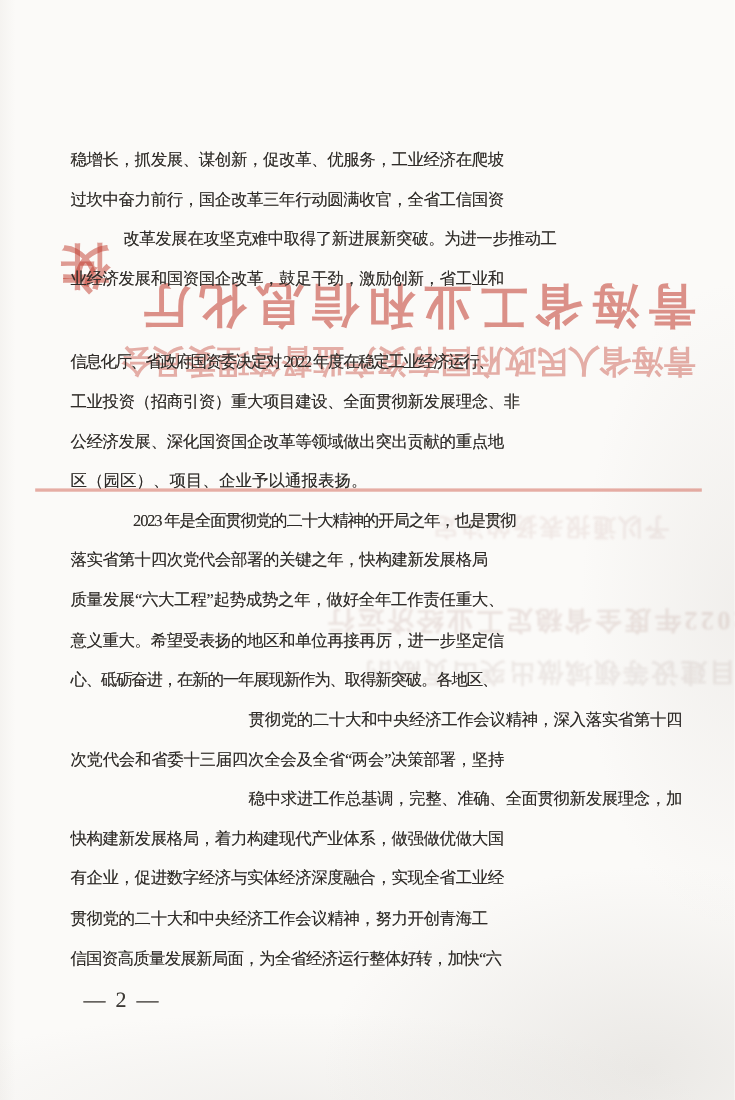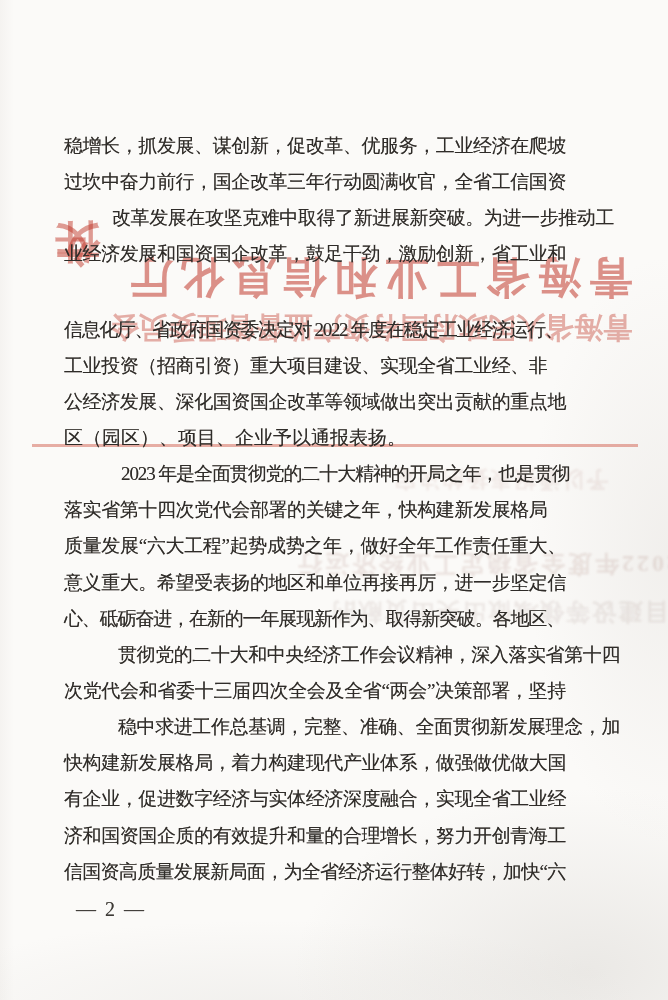--- a/index.html
+++ b/index.html
@@ -16,21 +16,21 @@
       linear-gradient(90deg, rgba(233,230,226,0.35) 0px, rgba(233,230,226,0) 14px),
       #fbfaf8;
   }
 
   
   .textblock {
     position: absolute; top: 128px; left: 64px; width: 556px;
     color: #2f2c29;
   }
   .line {
-    height: 36.15px; line-height: 36.15px; font-size: 19px;
+    height: 36.15px; line-height: 36.15px; font-size: 15px;
     white-space: nowrap;
     text-shadow: 0 0 0.6px rgba(58,52,46,0.55);
   }
   .line.indent { text-indent: 57px; }
 
   
   .pagenum {
     position: absolute; top: 898px; left: 76px;
     font-size: 20px; letter-spacing: 2px; color: #3d3a36;
     text-shadow: 0 0 0.6px rgba(58,52,46,0.5);
@@ -93,32 +93,32 @@
   <div class="faint-ghost ghost-2">重大项目建设等领域做出突出贡献的</div>
 
   <div class="red-rule"></div>
 
   <div class="textblock">
     <div class="line" style="letter-spacing: -0.407407px;">稳增长，抓发展、谋创新，促改革、优服务，工业经济在爬坡</div>
     <div class="line" style="letter-spacing: -0.407407px;">过坎中奋力前行，国企改革三年行动圆满收官，全省工信国资</div>
     <div class="line" style="letter-spacing: -0.407407px; margin-left: 48px;">改革发展在攻坚克难中取得了新进展新突破。为进一步推动工</div>
     <div class="line" style="letter-spacing: -0.407407px;">业经济发展和国资国企改革，鼓足干劲，激励创新，省工业和</div>
     <div class="line" style="letter-spacing: -1.34375px; margin-top: 39px;">信息化厅、省政府国资委决定对 2022 年度在稳定工业经济运行、</div>
-    <div class="line" style="letter-spacing: -0.407407px;">工业投资（招商引资）重大项目建设、实现全省工业经、非</div>
+    <div class="line" style="letter-spacing: -0.407407px;">工业投资（招商引资）重大项目建设、全面贯彻新发展理念、非</div>
     <div class="line" style="letter-spacing: -0.407407px;">公经济发展、深化国资国企改革等领域做出突出贡献的重点地</div>
     <div class="line no-stretch">区（园区）、项目、企业予以通报表扬。</div>
     <div class="line indent" style="letter-spacing: -1.10714px;">2023 年是全面贯彻党的二十大精神的开局之年，也是贯彻</div>
     <div class="line" style="letter-spacing: -0.407407px;">落实省第十四次党代会部署的关键之年，快构建新发展格局</div>
     <div class="line" style="letter-spacing: -0.321429px;">质量发展“六大工程”起势成势之年，做好全年工作责任重大、</div>
     <div class="line" style="letter-spacing: -0.407407px;">意义重大。希望受表扬的地区和单位再接再厉，进一步坚定信</div>
     <div class="line" style="letter-spacing: -1.14286px;">心、砥砺奋进，在新的一年展现新作为、取得新突破。各地区、</div>
     <div class="line" style="letter-spacing: -0.407407px; text-align: right;">贯彻党的二十大和中央经济工作会议精神，深入落实省第十四</div>
     <div class="line" style="letter-spacing: -0.321429px;">次党代会和省委十三届四次全会及全省“两会”决策部署，坚持</div>
     <div class="line" style="letter-spacing: -0.407407px; text-align: right;">稳中求进工作总基调，完整、准确、全面贯彻新发展理念，加</div>
     <div class="line" style="letter-spacing: -0.407407px;">快构建新发展格局，着力构建现代产业体系，做强做优做大国</div>
     <div class="line" style="letter-spacing: -0.407407px;">有企业，促进数字经济与实体经济深度融合，实现全省工业经</div>
-    <div class="line" style="letter-spacing: -0.407407px;">济和国资国企质的有效提升和量的合理增长，努力开创青海工</div>
+    <div class="line" style="letter-spacing: -0.407407px;">贯彻党的二十大和中央经济工作会议精神，努力开创青海工</div>
     <div class="line" style="letter-spacing: -0.714286px;">信国资高质量发展新局面，为全省经济运行整体好转，加快“六</div>
   </div>
 
   <div class="pagenum">— 2 —</div>
 
 </div>
 
 </body></html>

